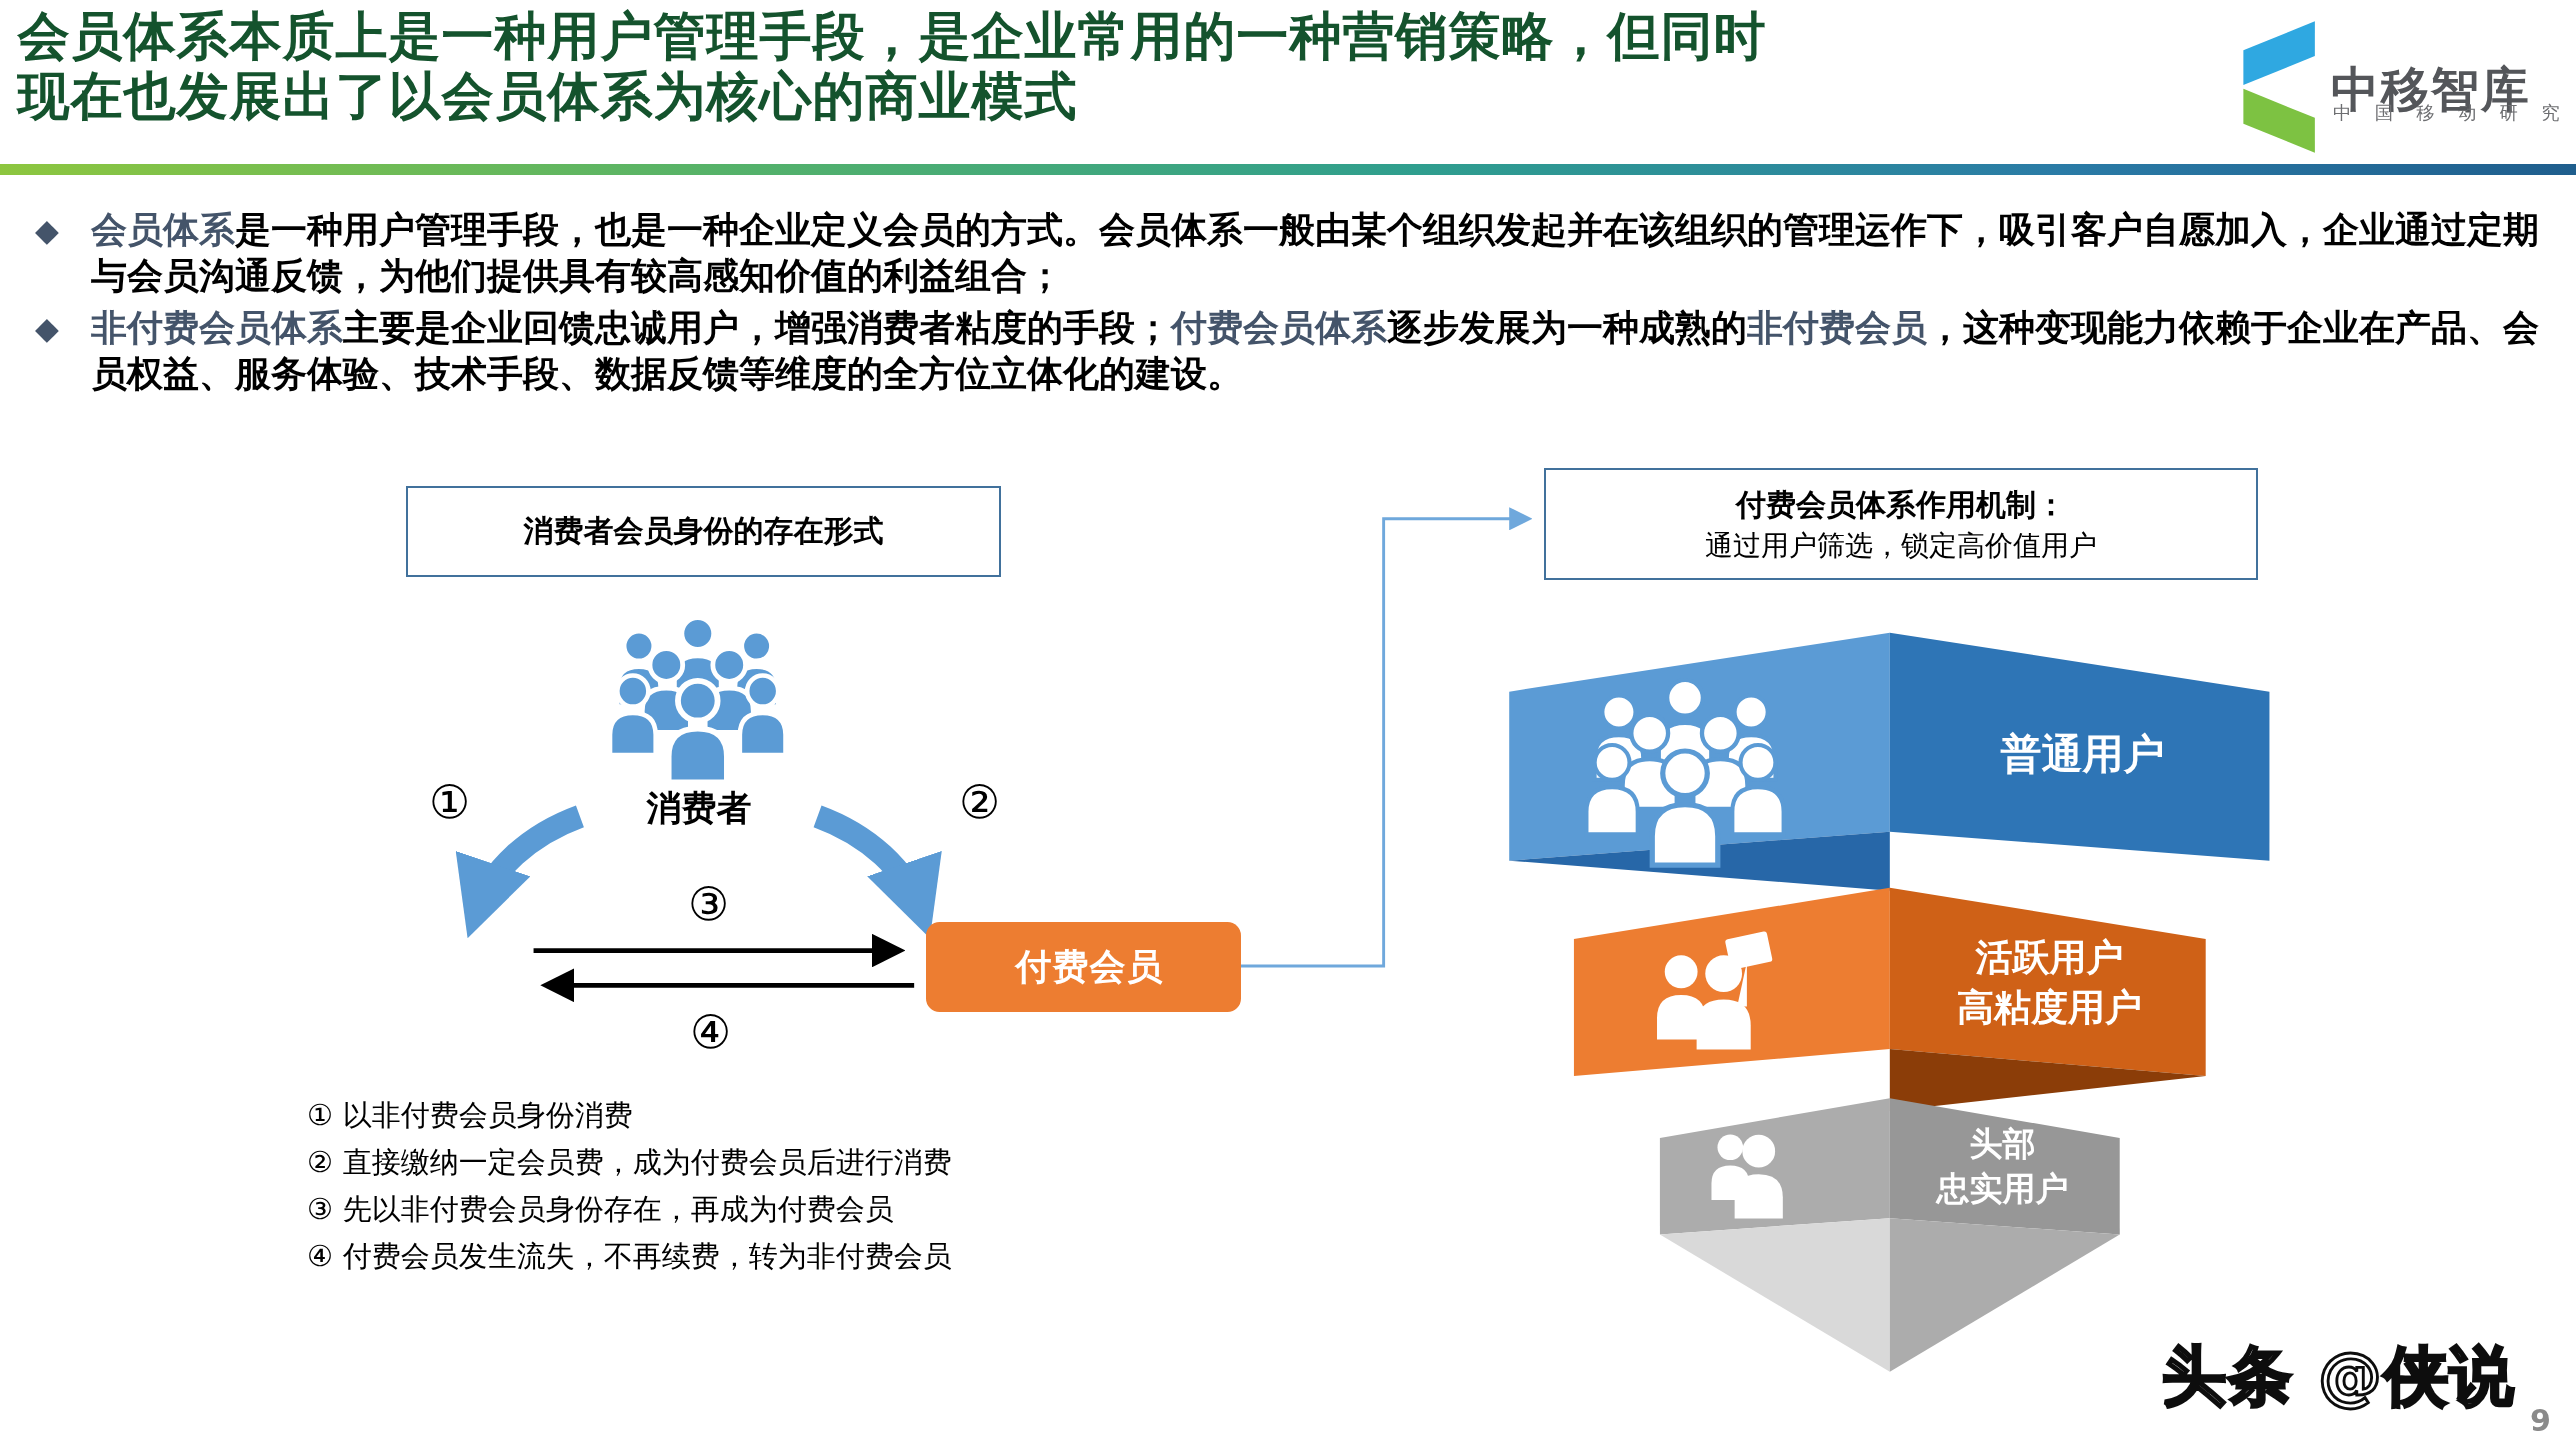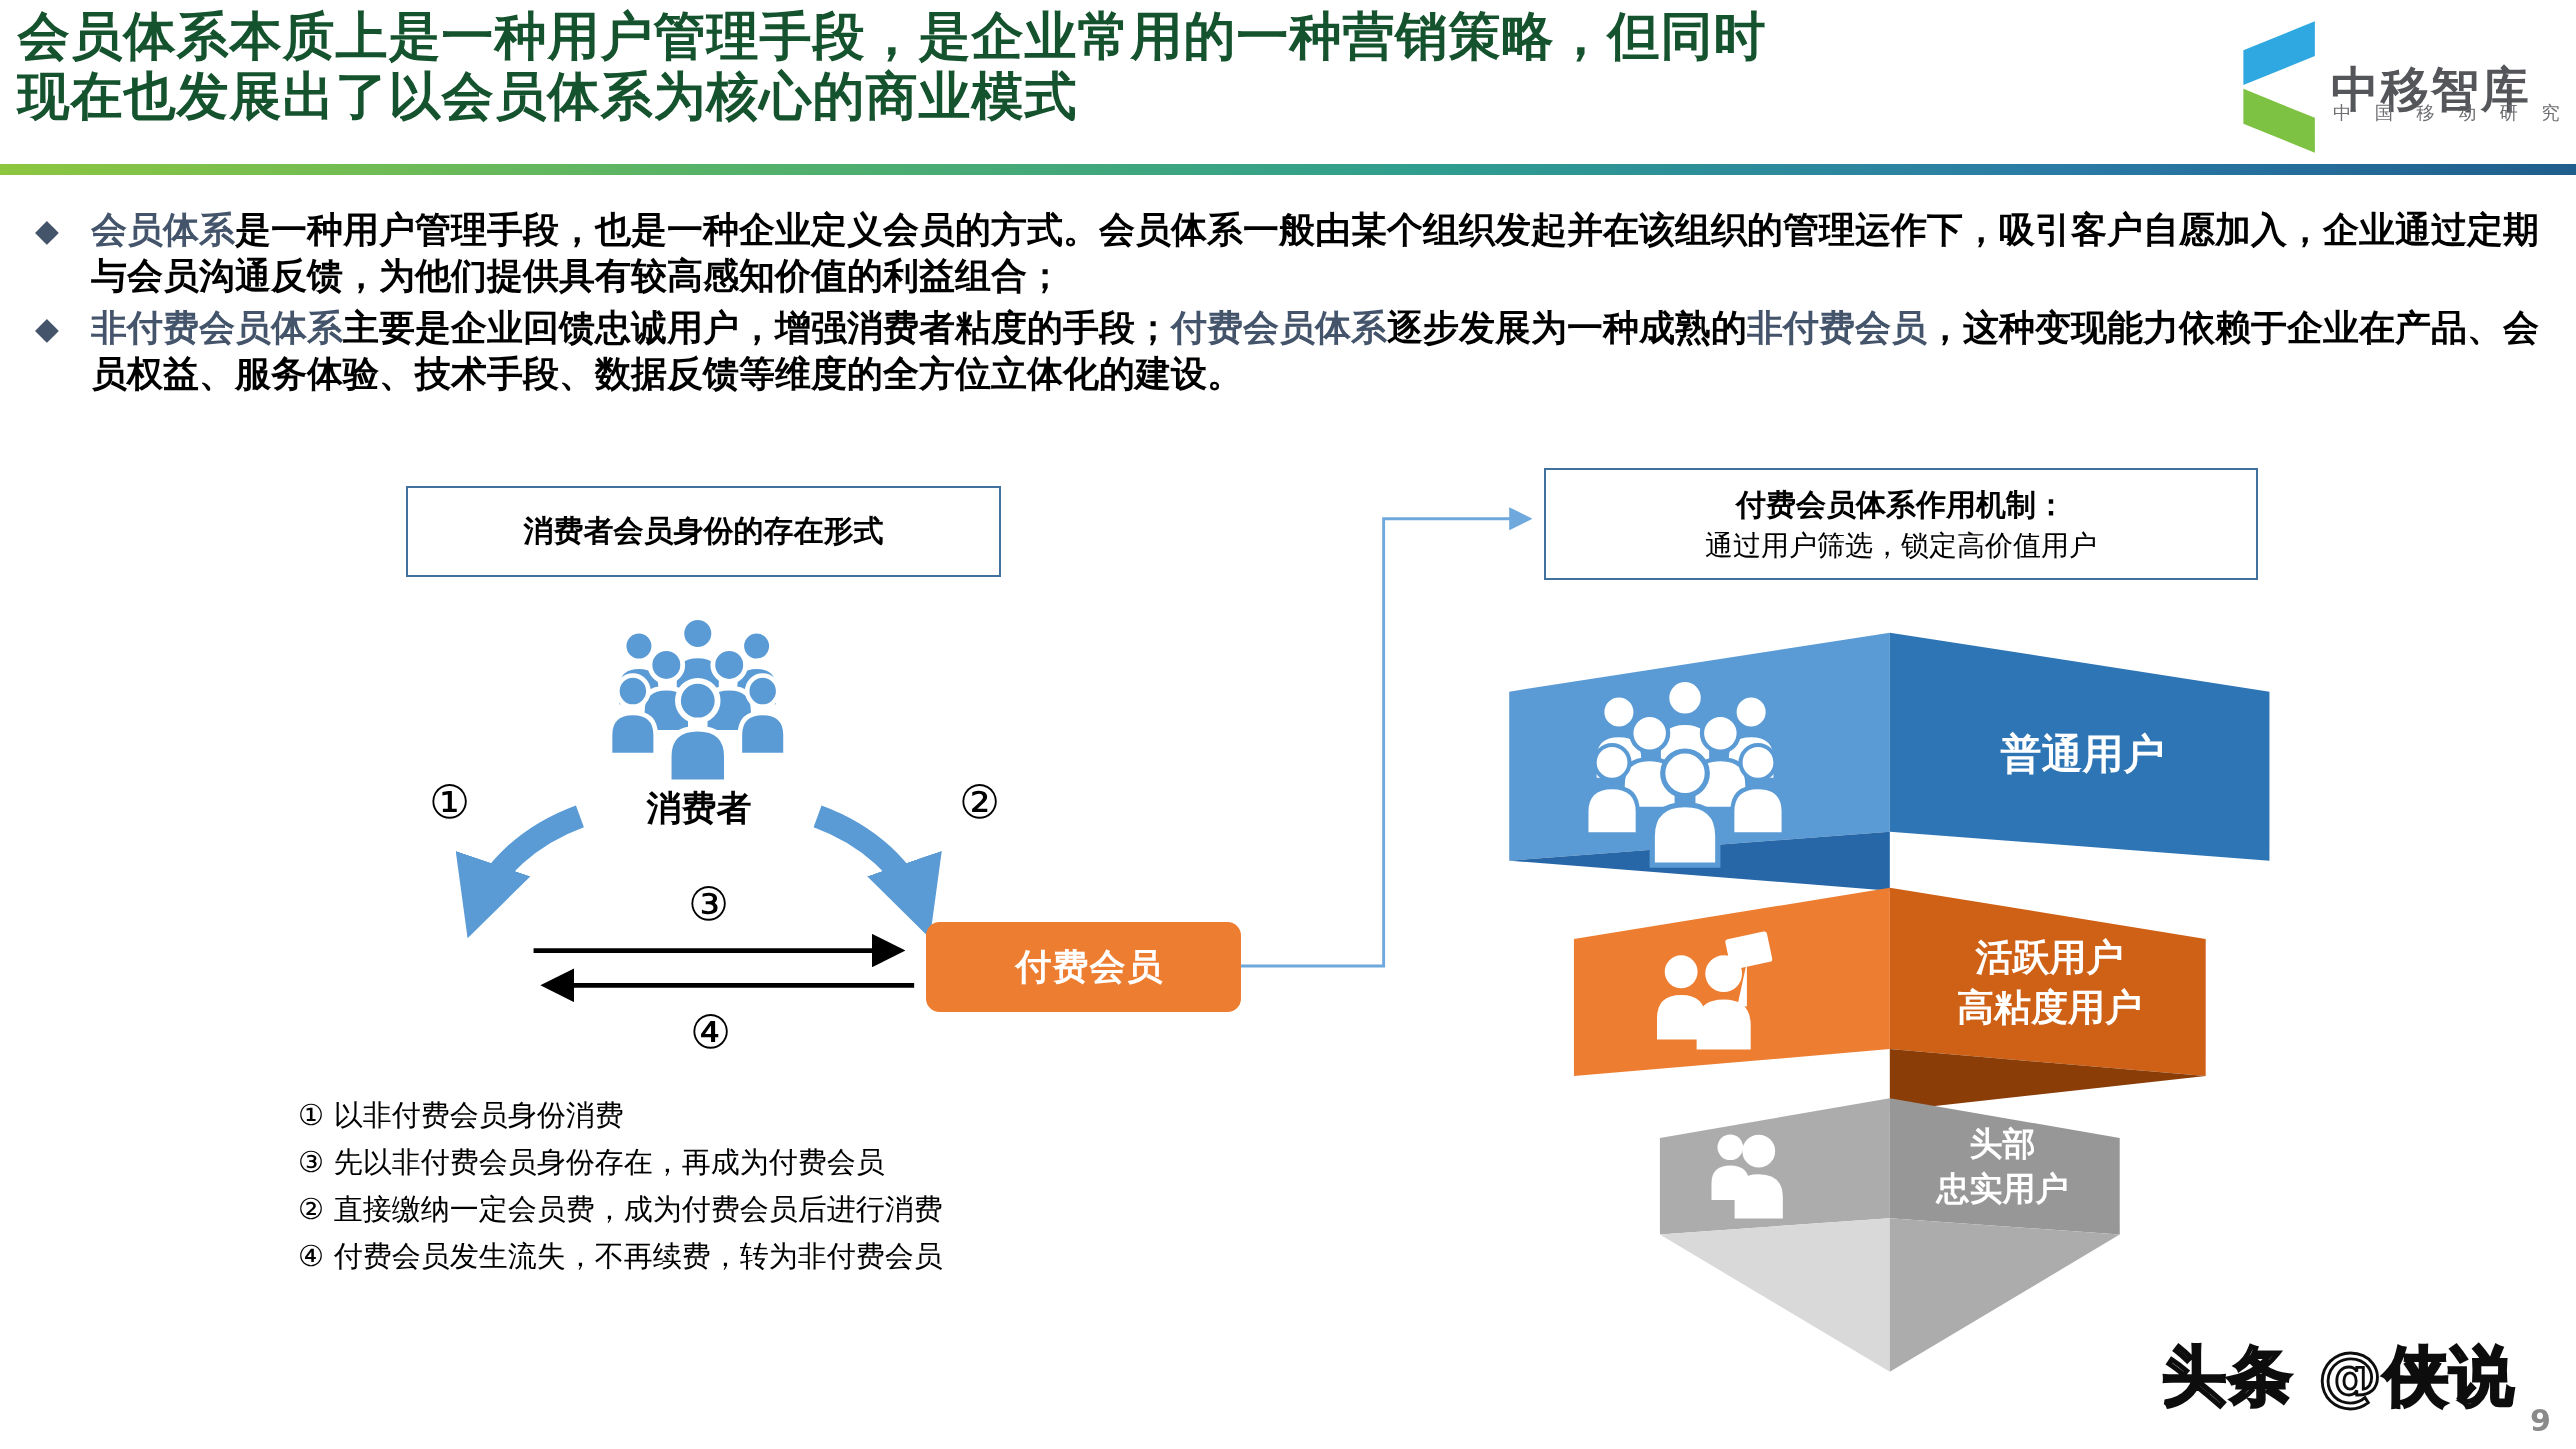--- a/index.html
+++ b/index.html
@@ -27,21 +27,21 @@
   .mech-box .l1{font-size:30px;font-weight:800;color:#000;line-height:1.45;}
   .mech-box .l2{font-size:28px;font-weight:400;color:#000;line-height:1.35;}
   .circled{font-size:46px;color:#000;z-index:3;font-weight:400;}
   .consumer-label{left:578px;top:785px;width:242px;text-align:center;font-size:35px;font-weight:800;color:#000;z-index:3;}
   .node-box{z-index:3;border-radius:13.5px;display:flex;align-items:center;justify-content:center;
             color:#fff;font-size:36px;font-weight:800;letter-spacing:1px;}
   .gray-box{left:226px;top:922px;width:300px;height:90px;background:#a6a6a6;}
   .orange-box{left:926px;top:922px;width:303px;height:90px;background:#ed7d31;padding-left:12px;}
   .list-block{left:298px;top:1092px;width:947px;z-index:3;color:#000;}
   .list-head{font-size:30px;font-weight:800;margin-bottom:11.6px;}
-  .list-item{font-size:29px;font-weight:400;line-height:47px;}
+  .list-item{font-size:29px;font-weight:400;line-height:47px;margin-left:9px;}
   .list-item .n{margin-right:9.7px;}
   .funnel-label{z-index:3;text-align:center;color:#fff;font-weight:800;}
   .fl-1{left:1923px;top:727px;width:319px;font-size:41px;}
   .fl-2{left:1890px;top:933px;width:319px;font-size:37px;line-height:50px;}
   .fl-3{left:1848px;top:1121px;width:309px;font-size:33px;line-height:45px;}
   .watermark{left:2162px;top:1333px;font-size:64px;font-weight:900;color:#fff;z-index:4;
              letter-spacing:1.9px;-webkit-text-stroke:2.9px #0d0d0d;}
   .page-num{left:2530px;top:1403px;font-size:30px;font-weight:700;color:#8a8a8a;z-index:4;}
 </style>
 </head>
@@ -155,22 +155,22 @@
   </div>
   <div class="abs txt consumer-label">消费者</div>
   <div class="abs txt circled" style="left:429px;top:775px;">①</div>
   <div class="abs txt circled" style="left:959px;top:775px;">②</div>
   <div class="abs txt circled" style="left:688px;top:877px;">③</div>
   <div class="abs txt circled" style="left:690px;top:1005px;">④</div>
   <div class="abs node-box orange-box">付费会员</div>
 
   <div class="abs list-block">
     <div class="list-item"><span class="n">①</span><span>以非付费会员身份消费</span></div>
+    <div class="list-item"><span class="n">②</span><span>直接缴纳一定会员费，成为付费会员后进行消费</span></div>
     <div class="list-item"><span class="n">③</span><span>先以非付费会员身份存在，再成为付费会员</span></div>
-    <div class="list-item"><span class="n">②</span><span>直接缴纳一定会员费，成为付费会员后进行消费</span></div>
     <div class="list-item"><span class="n">④</span><span>付费会员发生流失，不再续费，转为非付费会员</span></div>
   </div>
 
   <div class="abs outline-box mech-box">
     <div class="l1">付费会员体系作用机制：</div>
     <div class="l2">通过用户筛选，锁定高价值用户</div>
   </div>
   <div class="abs funnel-label fl-1">
     <div>普通用户</div>
   </div>

